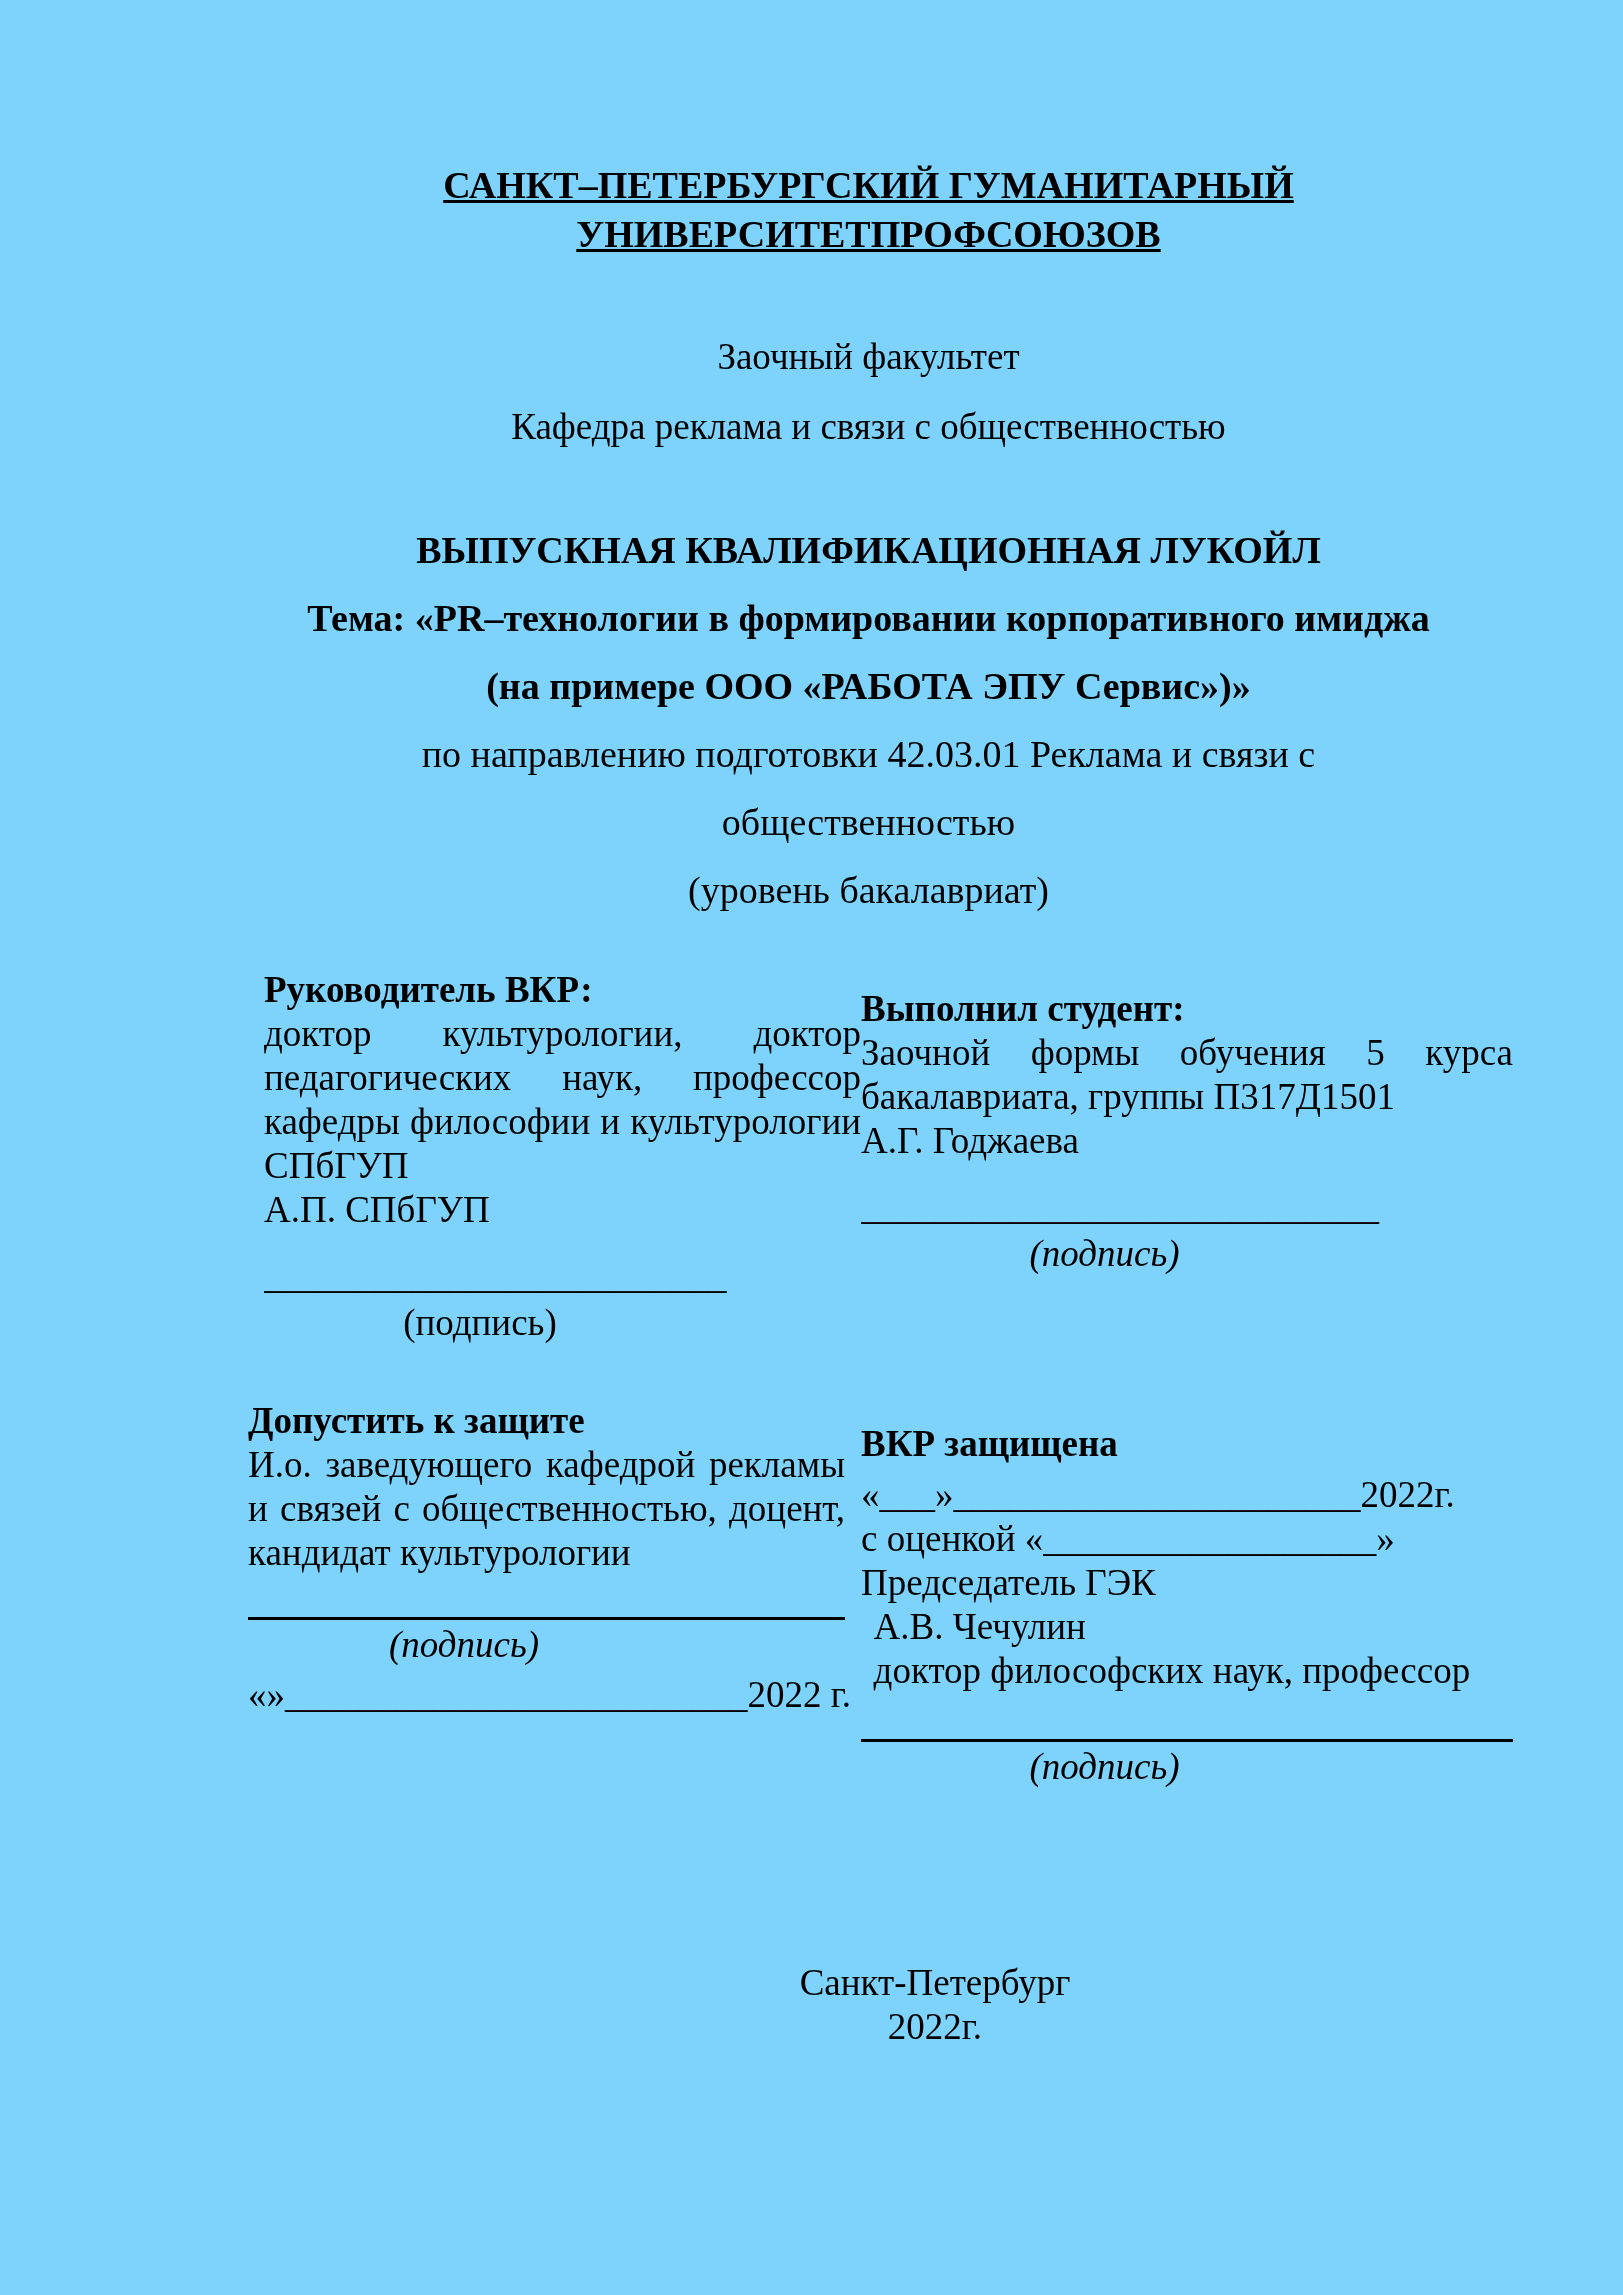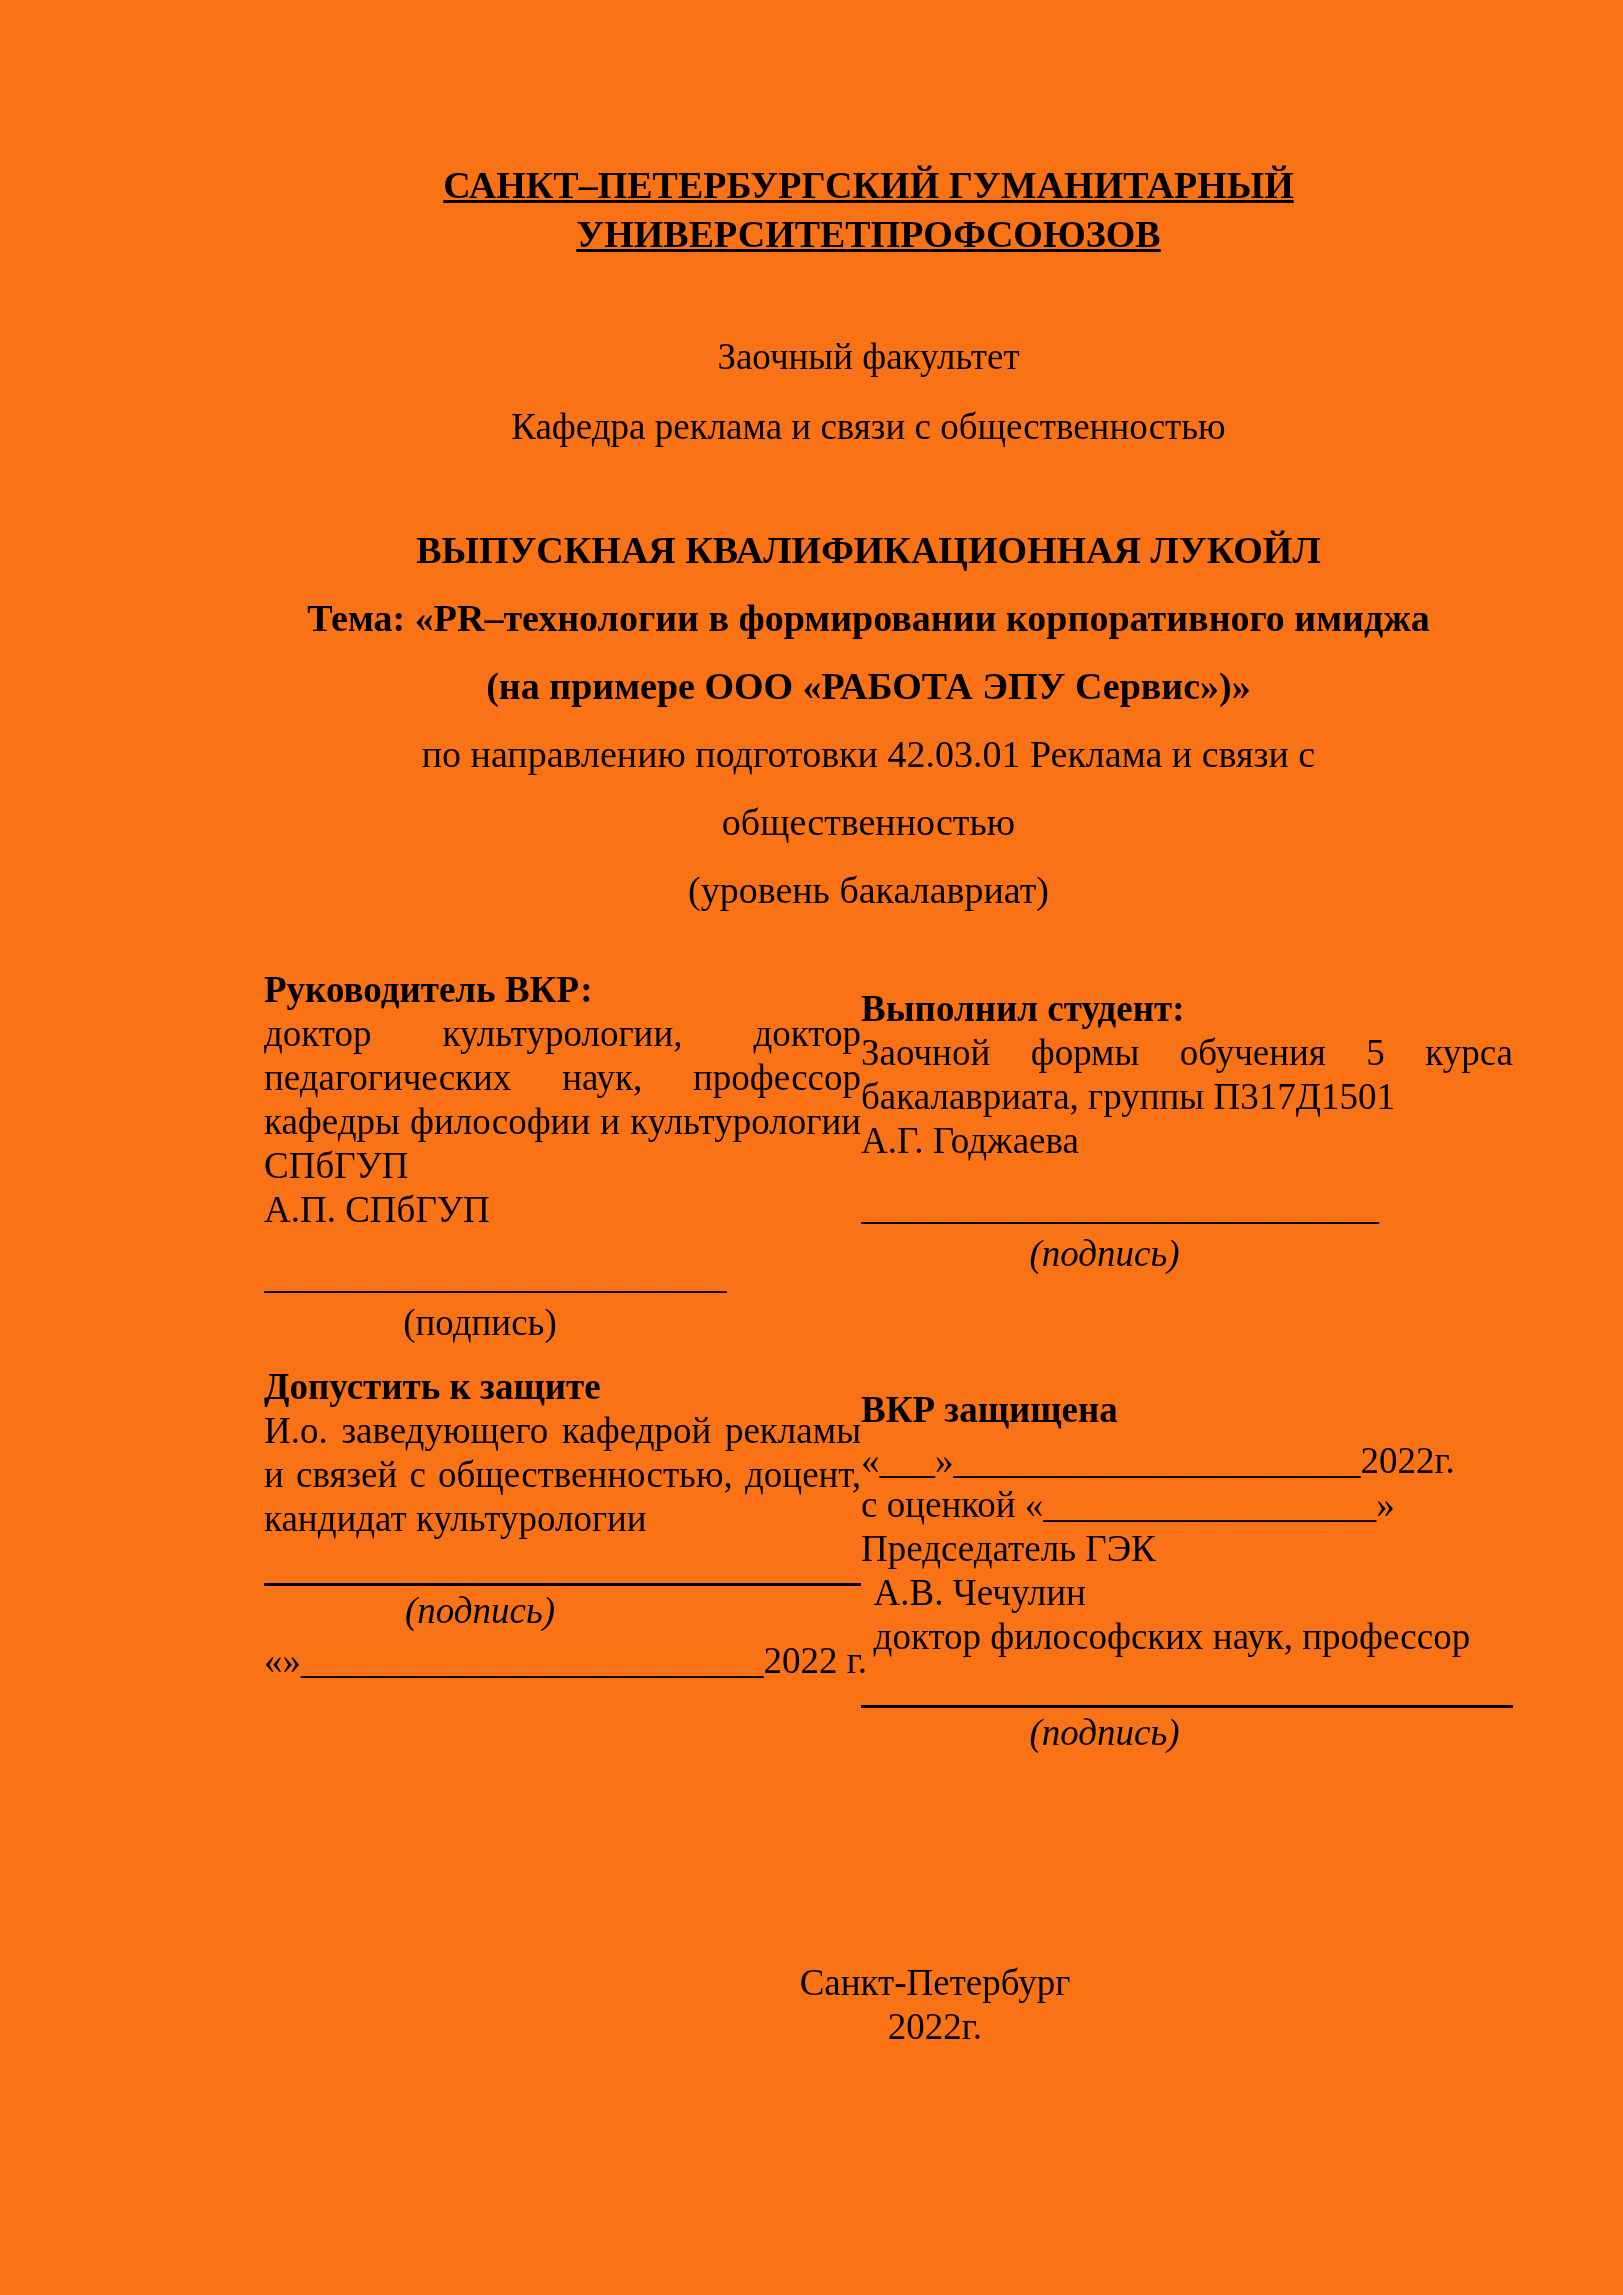--- a/index.html
+++ b/index.html
@@ -1,21 +1,21 @@
 <!DOCTYPE html>
 <html style="font-size:12.6px"><head>
 <meta charset="utf-8">
 <style>
   * { box-sizing: border-box; }
   html, body { margin: 0; padding: 0; background: #ffffff; }
   .page {
     position: relative;
     width: 1623px;
     height: 2295px;
-    background: #f97316;
+    background: #7dd3fc;
     color: #000000;
     font-family: "Liberation Serif", "DejaVu Serif", serif;
     font-size: 37px;
     padding: 161px 110px 0 224px;
     overflow: hidden;
   }
   .center { text-align: center; }
   .bold { font-weight: 700; }
   .it { font-style: italic; }
 
@@ -55,21 +55,21 @@
   }
   .rule {
     border-top: 3.1px solid #000000;
     height: 0;
   }
   .rule-left  { margin-top: 42px; width: 100%; }
   .rule-right { margin-top: 46px; width: 100%; }
   .date-line { margin-top: 6.3px; white-space: nowrap; }
   .indent-sm { padding-left: 12.6px; }
 
-  .bottom-columns { margin-top: 20px; }
+  .bottom-columns { margin-top: 54px; gap: 16px; }
 
   .footer {
     position: absolute;
     top: 1961px;
     left: 357px;
     right: 110px;
     text-align: center;
     line-height: 44px;
   }
 </style>

